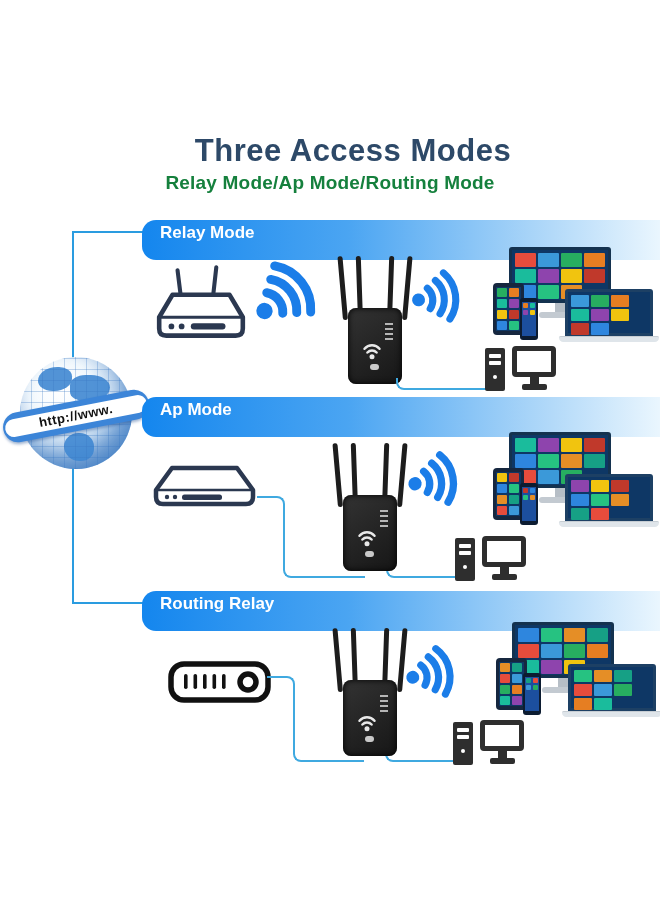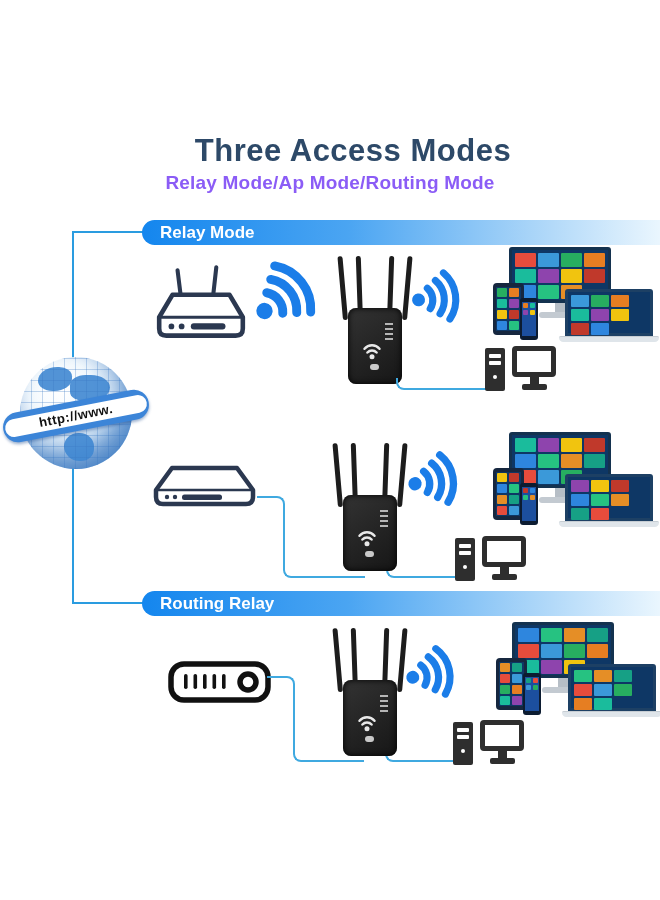--- a/index.html
+++ b/index.html
@@ -4,24 +4,24 @@
 <style>
   html,body{margin:0;padding:0;background:#fff;}
   #canvas{position:relative;width:660px;height:900px;background:#ffffff;overflow:hidden;
           font-family:"Liberation Sans",sans-serif;}
   .abs{position:absolute;}
 
   
   .title{left:0;right:0;top:133px;text-align:center;font-size:31px;font-weight:bold;
          color:#2d4968;letter-spacing:.5px;margin-left:46px;}
   .subtitle{left:0;right:0;top:172px;text-align:center;font-size:19px;font-weight:bold;
-            color:#8b5cf6;letter-spacing:.2px;}
-
-  
-  .bar{left:142px;width:518px;height:25px;border-radius:14px 0 0 14px;
+            color:#15803d;letter-spacing:.2px;}
+
+  
+  .bar{left:142px;width:518px;height:40px;border-radius:14px 0 0 14px;
        background:linear-gradient(90deg,#1486ee 0%,#4ba5f2 40%,#a8d4f8 75%,#eaf6fe 100%);
        color:#fff;font-size:17px;font-weight:bold;line-height:25px;padding-left:18px;
        box-sizing:border-box;}
 
   
   .conn{background:#2a9ce0;}
 
   
   .wire{border:0 solid #3fa9e0;}
 
@@ -226,20 +226,23 @@
     <div class="tower">
       <div class="slot" style="top:6px;"></div>
       <div class="slot" style="top:13px;"></div>
       <div class="tdot"></div>
     </div>
     <div class="pmon"></div>
     <div class="pneck"></div>
     <div class="pbase"></div>
   </div>
 
+  <div class="abs bar" style="top:397px;">
+    <span>Ap Mode</span>
+  </div>
 
   <svg class="abs" style="left:152px;top:460px;" width="105" height="52" viewBox="0 0 105 52">
     <g stroke="#2b3850" fill="none" stroke-linecap="round" stroke-linejoin="round">
       <path d="M20 8 H85 L101 30 V37 Q101 44 94 44 H11 Q4 44 4 37 V30 Z" stroke-width="4.5" fill="#fff"></path>
       <line x1="4" y1="30" x2="101" y2="30" stroke-width="2.5"></line>
     </g>
     <circle cx="15" cy="37" r="2.2" fill="#2b3850"></circle>
     <circle cx="23" cy="37" r="2.2" fill="#2b3850"></circle>
     <rect x="30" y="34.5" width="40" height="5.5" rx="2.5" fill="#2b3850"></rect>
   </svg>

